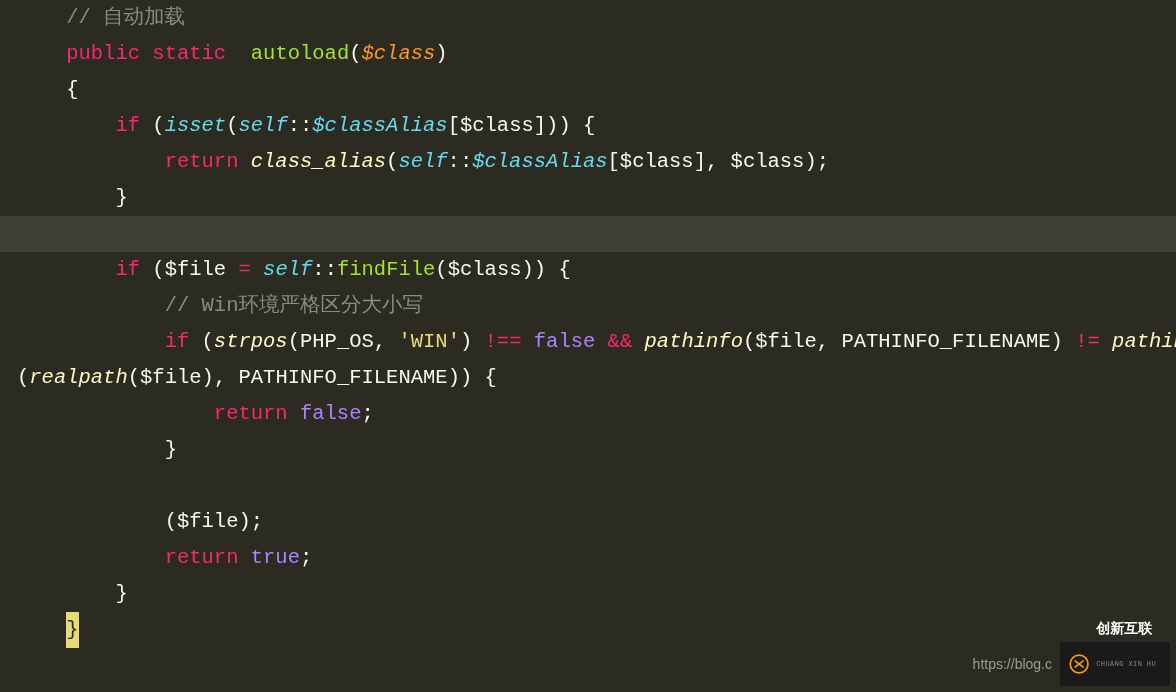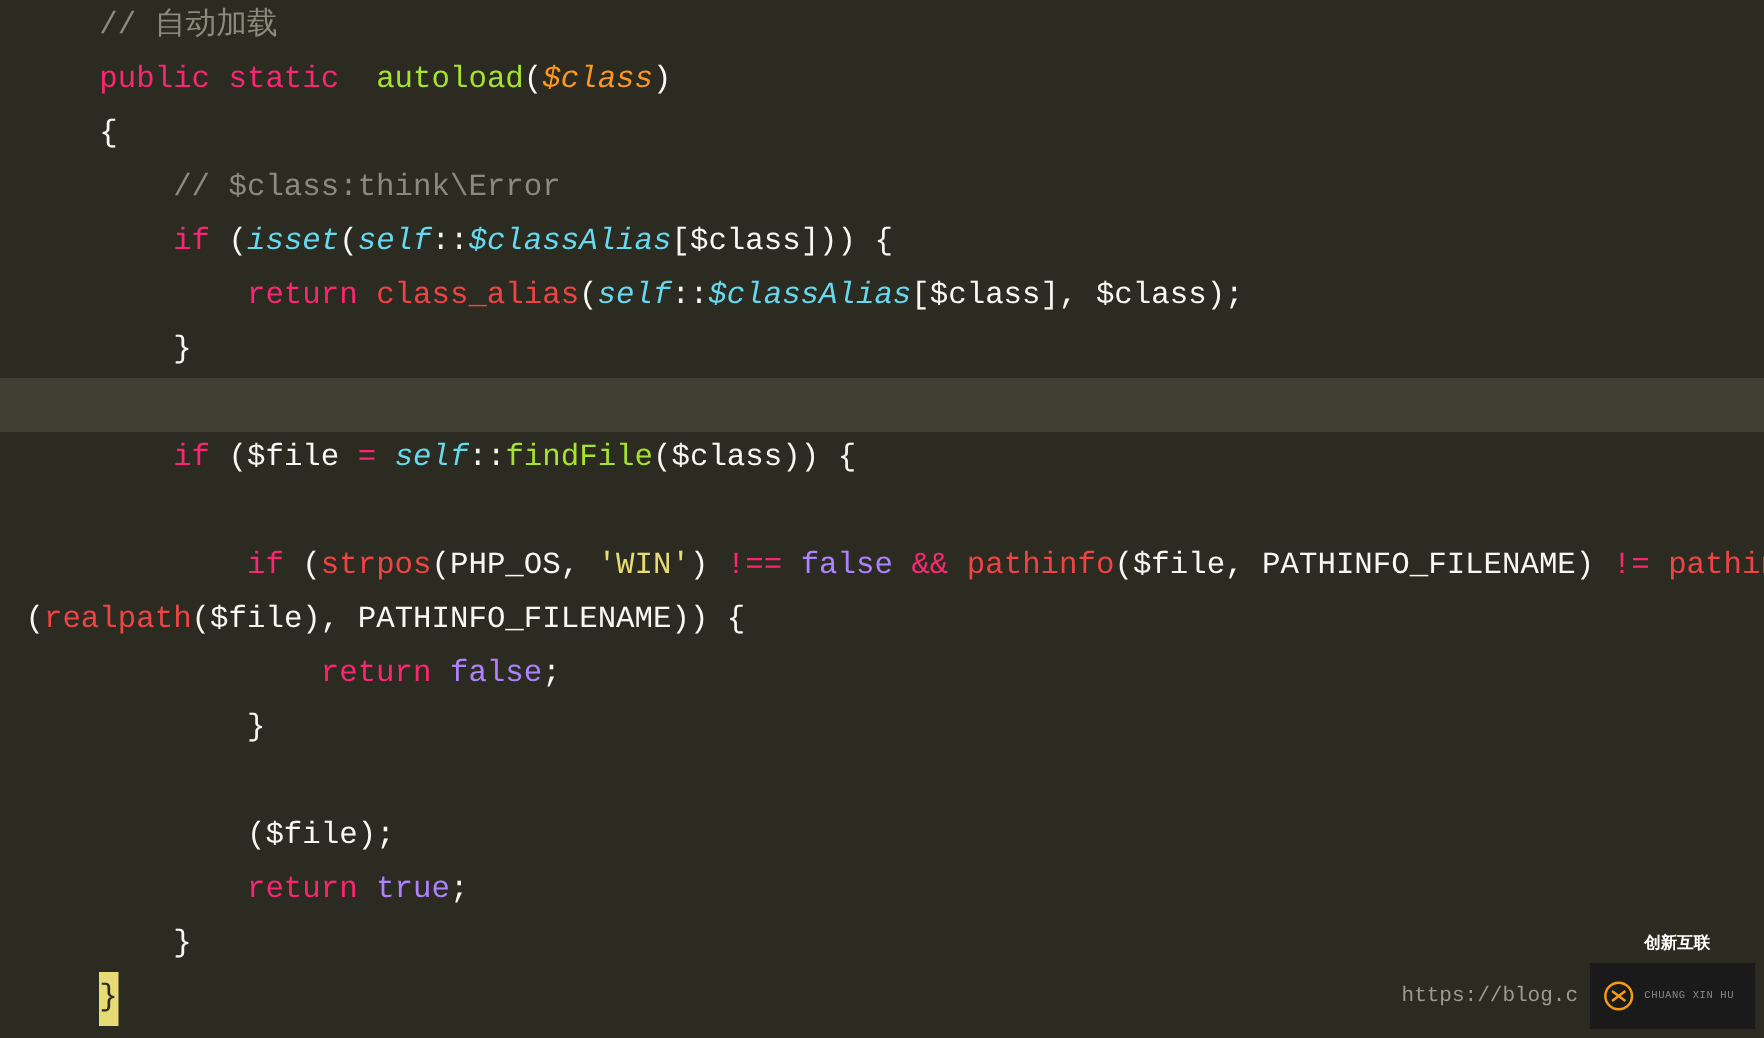--- a/index.html
+++ b/index.html
@@ -30,52 +30,52 @@
   .c-comment { color: #8a8a7d; }
   .c-keyword { color: #f92672; }
   .c-typeop { color: #66d9ef; font-style: italic; }
   .c-funcname { color: #a6e22e; }
   .c-var { color: #fd971f; font-style: italic; }
   .c-prop { color: #66d9ef; font-style: italic; }
   .c-string { color: #e6db74; }
   .c-const { color: #ae81ff; }
   .c-punct { color: #f8f8f2; }
   .c-op { color: #f92672; }
-  .c-funccall { color: #ef4444; }
+  .c-funccall { color: #fef9c3; font-style: italic; }
   .bracket-y { background: #e6db74; color: #2b2b22; }
   .logo {
     position: absolute;
     right: 6px;
     bottom: 6px;
     display: flex;
     align-items: center;
     gap: 8px;
   }
   .logo-url {
     color: #9b9b90;
     font-size: 14px;
-    font-family: Liberation Mono, monospace;
+    font-family: Liberation Sans, sans-serif;
   }
   .logo-badge {
     width: 110px;
     height: 44px;
     background: #1a1a1a;
     display: flex;
     align-items: center;
     justify-content: center;
     gap: 6px;
     padding: 0 8px;
   }
   .logo-icon {
     width: 28px;
     height: 28px;
   }
   .logo-text {
     color: #fff;
-    font-size: 11px;
+    font-size: 14px;
     font-family: Arial, sans-serif;
     line-height: 1.05;
     font-weight: bold;
   }
   .logo-sub {
     color: #888;
     font-size: 7px;
     display: block;
     letter-spacing: 0.4px;
   }
@@ -84,33 +84,32 @@
 <body>
 
 <div class="editor">
 
   <div class="line"><span>    </span><span class="c-comment">// 自动加载</span></div>
 
   <div class="line"><span>    </span><span class="c-keyword">public</span><span> </span><span class="c-keyword">static</span><span> </span><span> </span><span class="c-funcname">autoload</span><span class="c-punct">(</span><span class="c-var">$class</span><span class="c-punct">)</span></div>
 
   <div class="line"><span>    </span><span class="c-punct">{</span></div>
 
-  <div class="line"><span>        </span><span class="c-comment">// $class:think\Error</span></div>
 
   <div class="line"><span>        </span><span class="c-keyword">if</span><span> </span><span class="c-punct">(</span><span class="c-typeop">isset</span><span class="c-punct">(</span><span class="c-typeop">self</span><span class="c-punct">::</span><span class="c-prop">$classAlias</span><span class="c-punct">[</span><span class="c-punct">$class</span><span class="c-punct">]</span><span class="c-punct">)</span><span class="c-punct">)</span><span> </span><span class="c-punct">{</span></div>
 
   <div class="line"><span>            </span><span class="c-keyword">return</span><span> </span><span class="c-funccall">class_alias</span><span class="c-punct">(</span><span class="c-typeop">self</span><span class="c-punct">::</span><span class="c-prop">$classAlias</span><span class="c-punct">[</span><span class="c-punct">$class</span><span class="c-punct">]</span><span class="c-punct">,</span><span> </span><span class="c-punct">$class</span><span class="c-punct">)</span><span class="c-punct">;</span></div>
 
   <div class="line"><span>        </span><span class="c-punct">}</span></div>
 
   <div class="line highlight-line"><span> </span></div>
 
   <div class="line"><span>        </span><span class="c-keyword">if</span><span> </span><span class="c-punct">(</span><span class="c-punct">$file</span><span> </span><span class="c-op">=</span><span> </span><span class="c-typeop">self</span><span class="c-punct">::</span><span class="c-funcname">findFile</span><span class="c-punct">(</span><span class="c-punct">$class</span><span class="c-punct">)</span><span class="c-punct">)</span><span> </span><span class="c-punct">{</span></div>
 
-  <div class="line"><span>            </span></div>
+  <div class="line"><span>            </span><span class="c-comment">// Win环境严格区分大小写</span></div>
 
   <div class="line"><span>            </span><span class="c-keyword">if</span><span> </span><span class="c-punct">(</span><span class="c-funccall">strpos</span><span class="c-punct">(</span><span class="c-punct">PHP_OS</span><span class="c-punct">,</span><span> </span><span class="c-string">'WIN'</span><span class="c-punct">)</span><span> </span><span class="c-op">!==</span><span> </span><span class="c-const">false</span><span> </span><span class="c-op">&amp;&amp;</span><span> </span><span class="c-funccall">pathinfo</span><span class="c-punct">(</span><span class="c-punct">$file</span><span class="c-punct">,</span><span> </span><span class="c-punct">PATHINFO_FILENAME</span><span class="c-punct">)</span><span> </span><span class="c-op">!=</span><span> </span><span class="c-funccall">pathinfo</span></div>
 
   <div class="line"><span class="c-punct">(</span><span class="c-funccall">realpath</span><span class="c-punct">(</span><span class="c-punct">$file</span><span class="c-punct">)</span><span class="c-punct">,</span><span> </span><span class="c-punct">PATHINFO_FILENAME</span><span class="c-punct">)</span><span class="c-punct">)</span><span> </span><span class="c-punct">{</span></div>
 
   <div class="line"><span>                </span><span class="c-keyword">return</span><span> </span><span class="c-const">false</span><span class="c-punct">;</span></div>
 
   <div class="line"><span>            </span><span class="c-punct">}</span></div>
 
   <div class="line"><span> </span></div>

